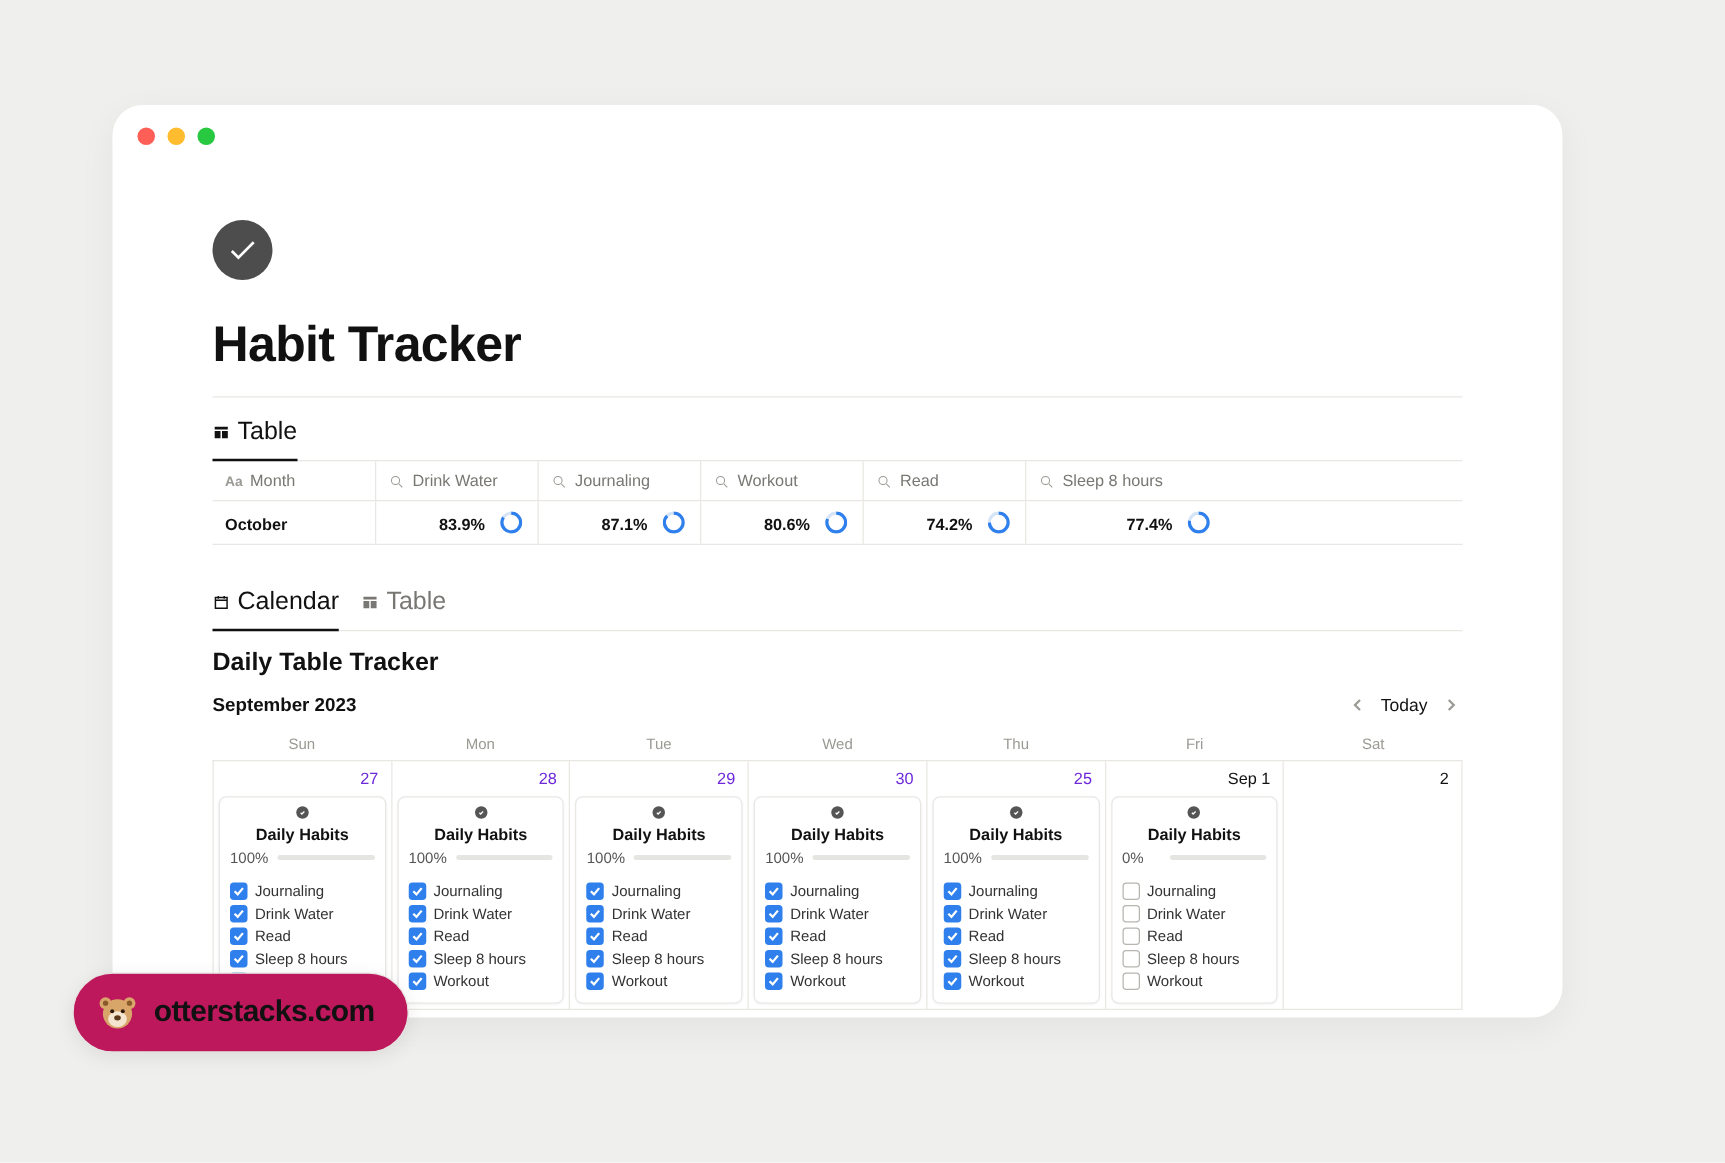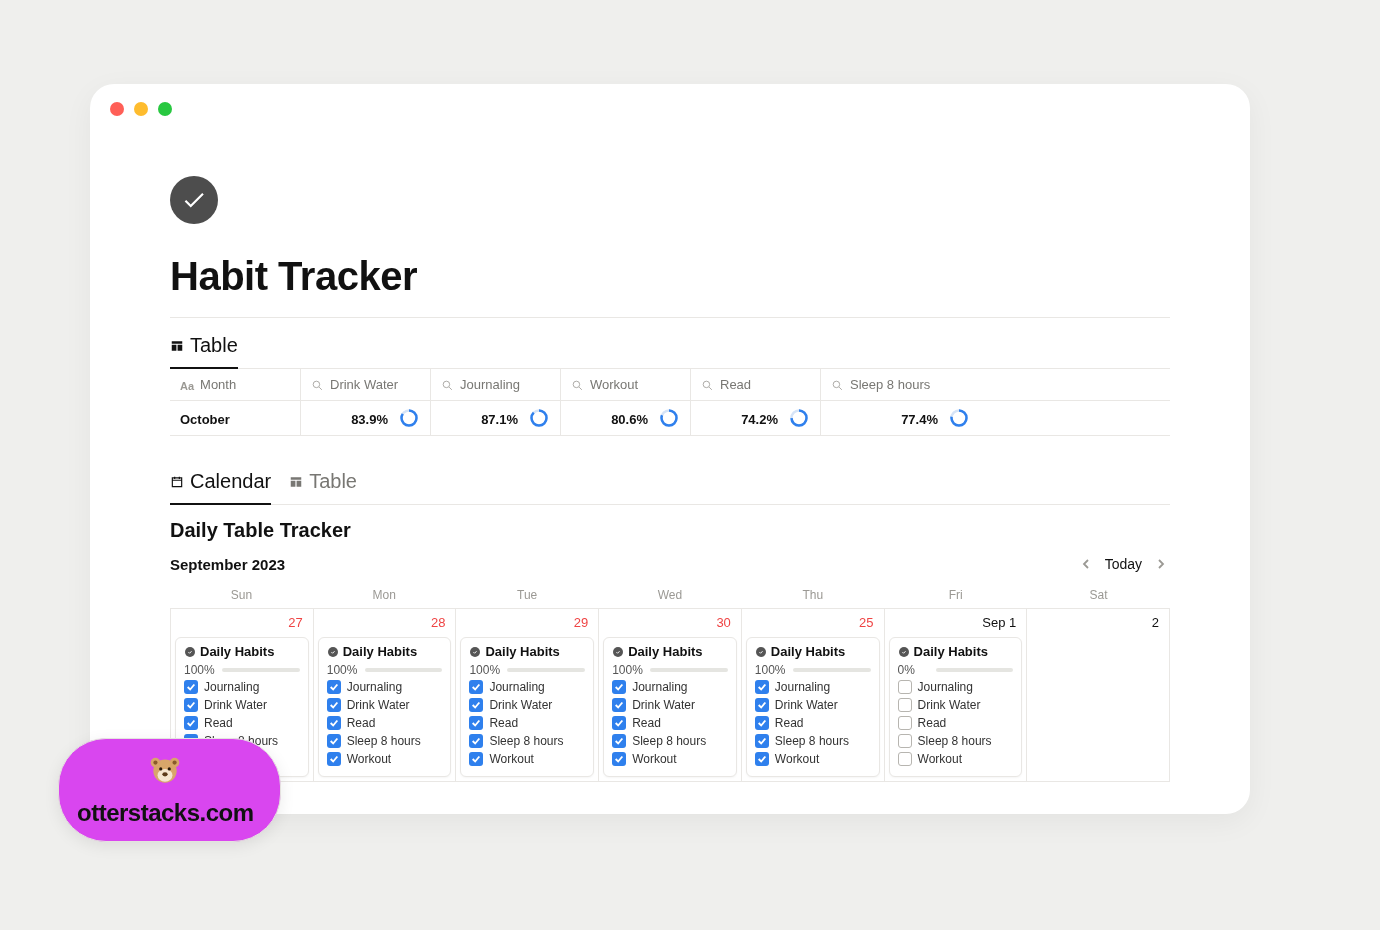--- a/index.html
+++ b/index.html
@@ -148,38 +148,39 @@
     border-bottom: 1px solid #e9e7e4;
     min-height: 170px;
     position: relative;
     font-size: 12px;
     padding: 4px;
   }
   .cal-cell .dnum {
     position: absolute;
     top: 6px; right: 10px;
     font-size: 13px;
-    color: #ef4444;
+    color: #6d28d9;
   }
   .cal-cell.next .dnum { color: #111; }
   .card {
     margin-top: 24px;
     background: #fff;
     border: 1px solid #e9e7e4;
     border-radius: 6px;
     box-shadow: 0 1px 2px rgba(0,0,0,0.04);
     padding: 6px 8px 8px 8px;
   }
   .card-title {
     display: flex; align-items: center; gap: 4px;
     font-weight: 700; font-size: 13px;
     margin-bottom: 4px;
+    flex-direction: column;
   }
   .card-title svg { width: 12px; height: 12px; }
-  .prog-row { display: flex; align-items: center; gap: 6px; margin-bottom: 1px; }
+  .prog-row { display: flex; align-items: center; gap: 6px; margin-bottom: 11px; }
   .prog-pct { font-size: 12px; color: #555; min-width: 32px; }
   .prog-bar {
     flex: 1; height: 4px; background: #e5e5e1; border-radius: 3px; overflow: hidden;
   }
   .prog-fill { height: 100%; background: #2f80ed; }
   .habit {
     display: flex; align-items: center; gap: 6px;
     font-size: 12px; color: #333; padding: 2px 0;
   }
   .cb {
@@ -189,27 +190,26 @@
   }
   .cb.checked { background: #2f80ed; }
   .cb.unchecked { background: #fff; border: 1.5px solid #b7b5b0; }
   .cb svg { width: 10px; height: 10px; stroke: #fff; stroke-width: 2.2; fill: none; }
 
   
   .watermark {
     position: absolute;
     left: 58px;
     bottom: 88px;
-    background: #d946ef;
+    background: #be185d;
     border: 1px solid #e5e3df;
     border-radius: 48px;
     padding: 14px 26px 14px 18px;
     display: flex; align-items: center; gap: 12px;
     box-shadow: 0 4px 16px rgba(0,0,0,0.08);
-    flex-direction: column;
   }
   .watermark .otter {
     width: 34px; height: 34px;
   }
   .watermark .txt { font-size: 24px; font-weight: 800; letter-spacing: -0.5px; }
 </style>
 </head>
 <body>
 
 <div class="window">

